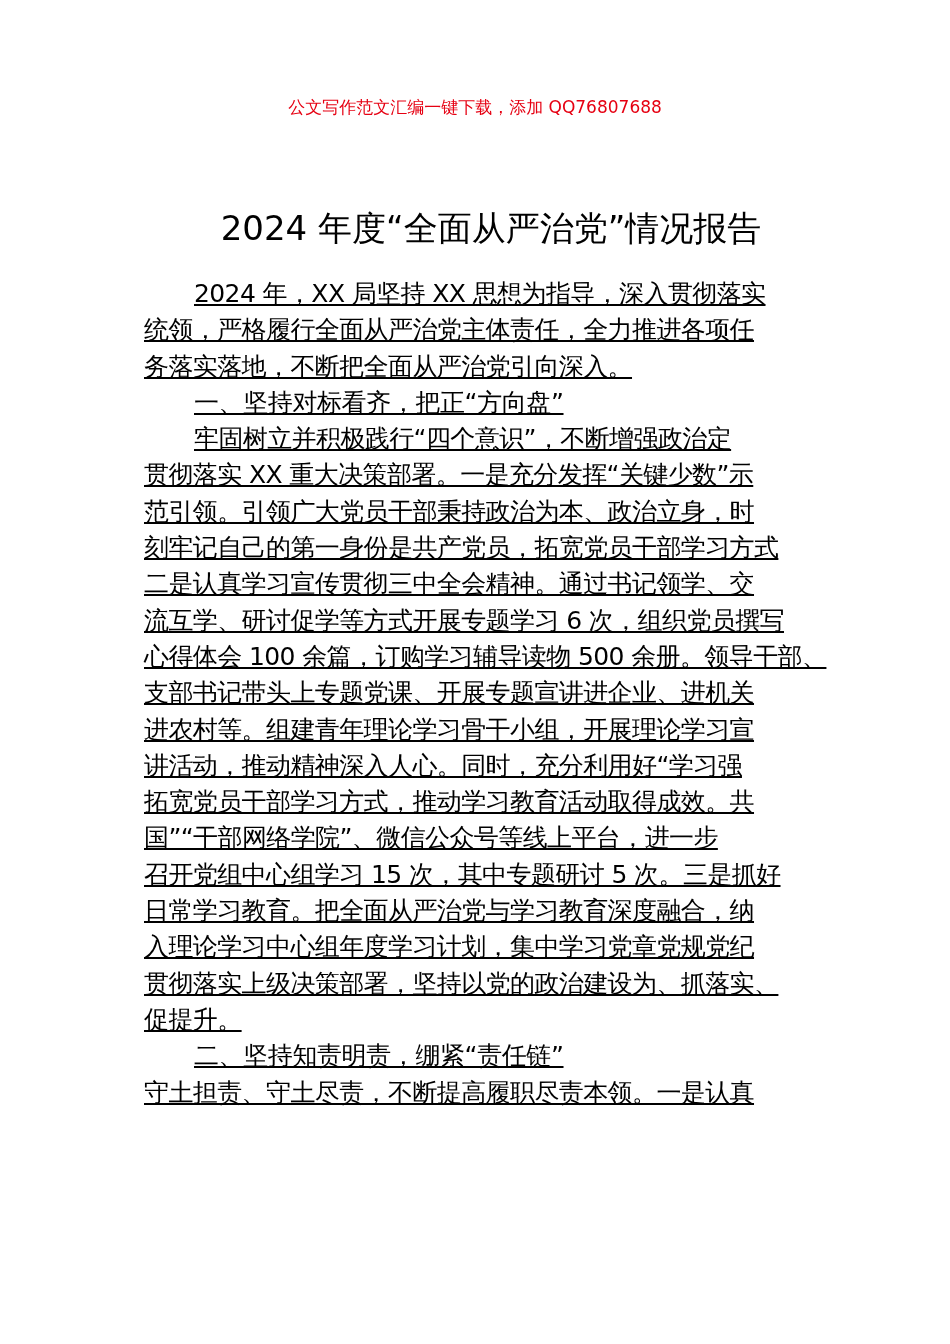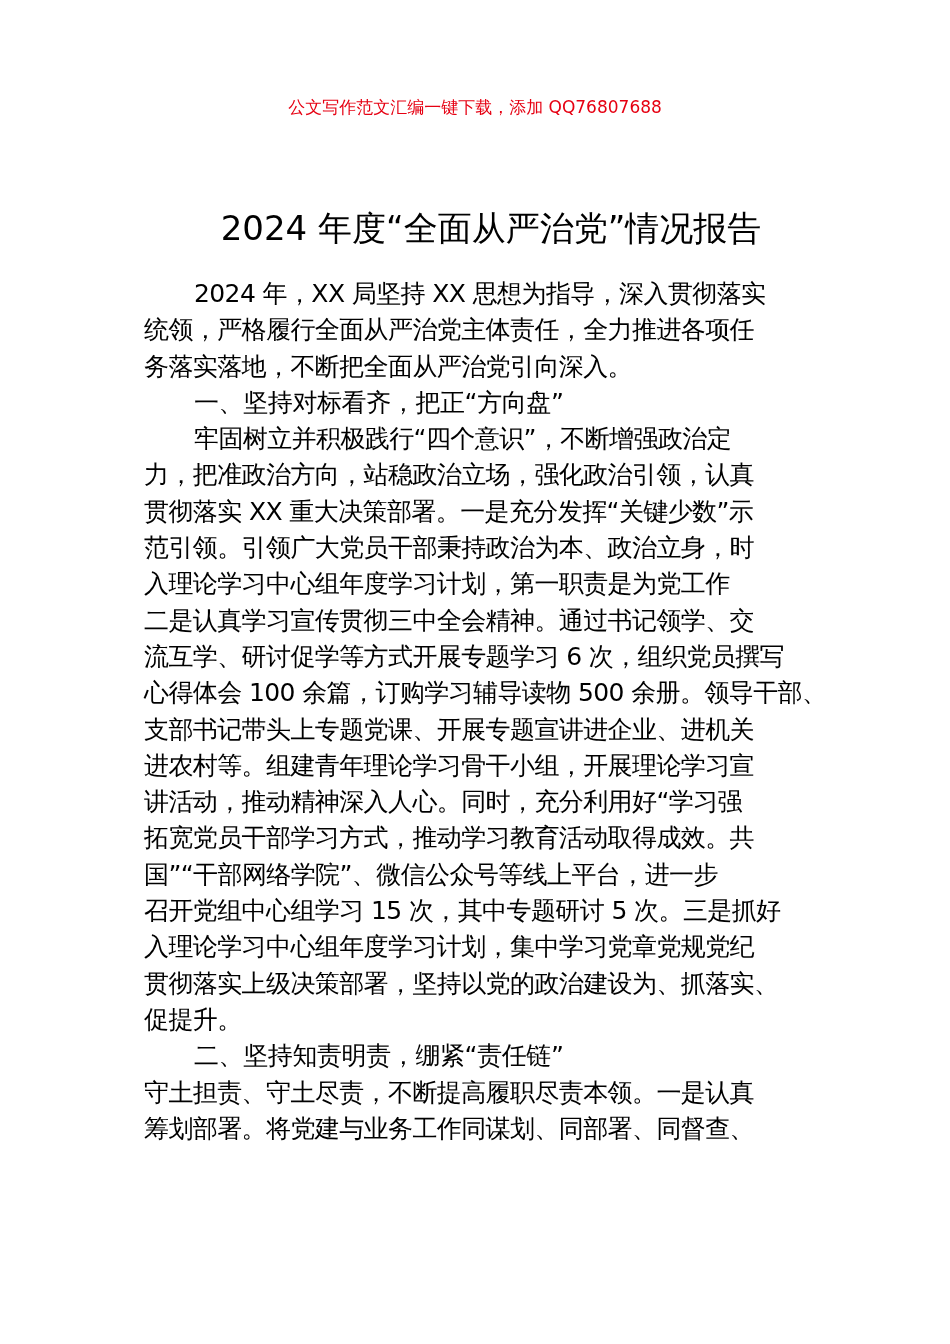--- a/index.html
+++ b/index.html
@@ -44,20 +44,21 @@
       line-height: 50px;
       font-family: "DejaVu Sans", "Liberation Sans", sans-serif;
       font-weight: normal;
       margin: 16px;
     }
     .body-text {
       position: absolute;
       top: 267px;
       left: 144px;
       width: 670px;
+      text-decoration: underline;
     }
     .line {
       height: 36.3px;
       font-size: 25px;
       line-height: 36.3px;
       white-space: nowrap;
       overflow: visible;
       font-family: "DejaVu Sans", "Liberation Sans", sans-serif;
       letter-spacing: -0.6px;
     }
@@ -74,36 +75,35 @@
   <h1 class="doc-title">2024 年度“全面从严治党”情况报告</h1>
 
   <div class="body-text">
     <div class="line indent">2024 年，XX 局坚持 XX 思想为指导，深入贯彻落实</div>
     <div class="line">统领，严格履行全面从严治党主体责任，全力推进各项任</div>
     <div class="line">务落实落地，不断把全面从严治党引向深入。</div>
 
     <div class="line heading">一、坚持对标看齐，把正“方向盘”</div>
 
     <div class="line indent">牢固树立并积极践行“四个意识”，不断增强政治定</div>
-    <div class="line">力，把准政治方向，站稳政治立场，强化政治引领，认真</div>
     <div class="line">贯彻落实 XX 重大决策部署。一是充分发挥“关键少数”示</div>
     <div class="line">范引领。引领广大党员干部秉持政治为本、政治立身，时</div>
-    <div class="line">入理论学习中心组年度学习计划，第一职责是为党工作</div>
+    <div class="line">刻牢记自己的第一身份是共产党员，拓宽党员干部学习方式</div>
     <div class="line">二是认真学习宣传贯彻三中全会精神。通过书记领学、交</div>
     <div class="line">流互学、研讨促学等方式开展专题学习 6 次，组织党员撰写</div>
     <div class="line">心得体会 100 余篇，订购学习辅导读物 500 余册。领导干部、</div>
     <div class="line">支部书记带头上专题党课、开展专题宣讲进企业、进机关</div>
     <div class="line">进农村等。组建青年理论学习骨干小组，开展理论学习宣</div>
     <div class="line">讲活动，推动精神深入人心。同时，充分利用好“学习强</div>
     <div class="line">拓宽党员干部学习方式，推动学习教育活动取得成效。共</div>
     <div class="line">国”“干部网络学院”、微信公众号等线上平台，进一步</div>
     <div class="line">召开党组中心组学习 15 次，其中专题研讨 5 次。三是抓好</div>
+    <div class="line">日常学习教育。把全面从严治党与学习教育深度融合，纳</div>
     <div class="line">入理论学习中心组年度学习计划，集中学习党章党规党纪</div>
     <div class="line">贯彻落实上级决策部署，坚持以党的政治建设为、抓落实、</div>
     <div class="line">促提升。</div>
 
     <div class="line heading">二、坚持知责明责，绷紧“责任链”</div>
 
     <div class="line">守土担责、守土尽责，不断提高履职尽责本领。一是认真</div>
-    <div class="line">筹划部署。将党建与业务工作同谋划、同部署、同督查、</div>
   </div>
 
 </div>
 
 </body></html>

